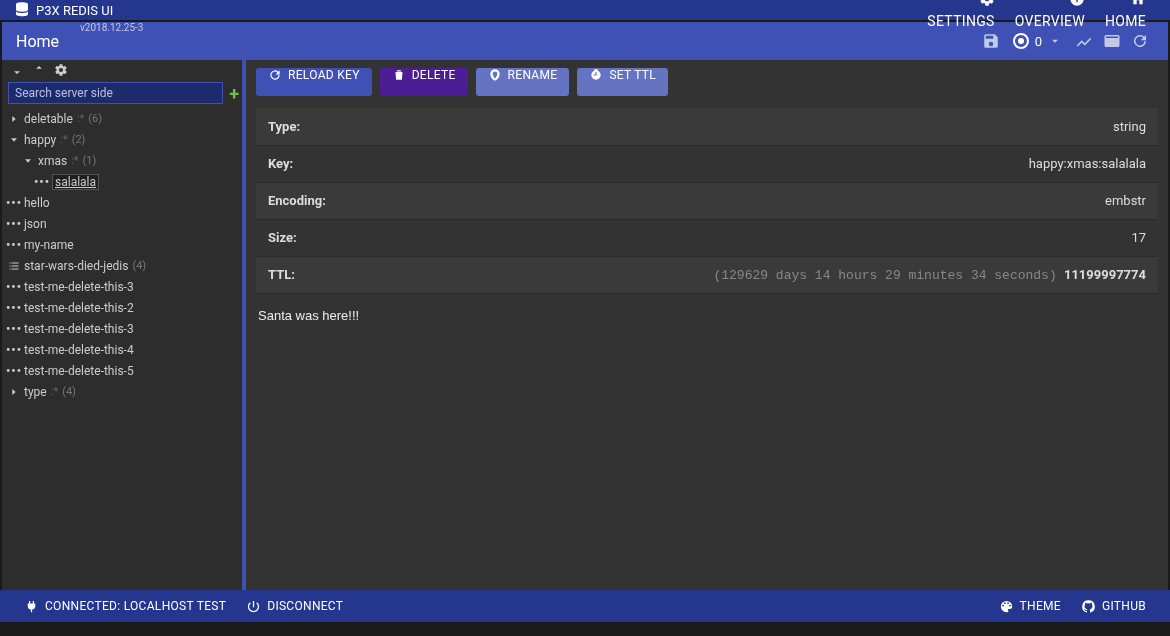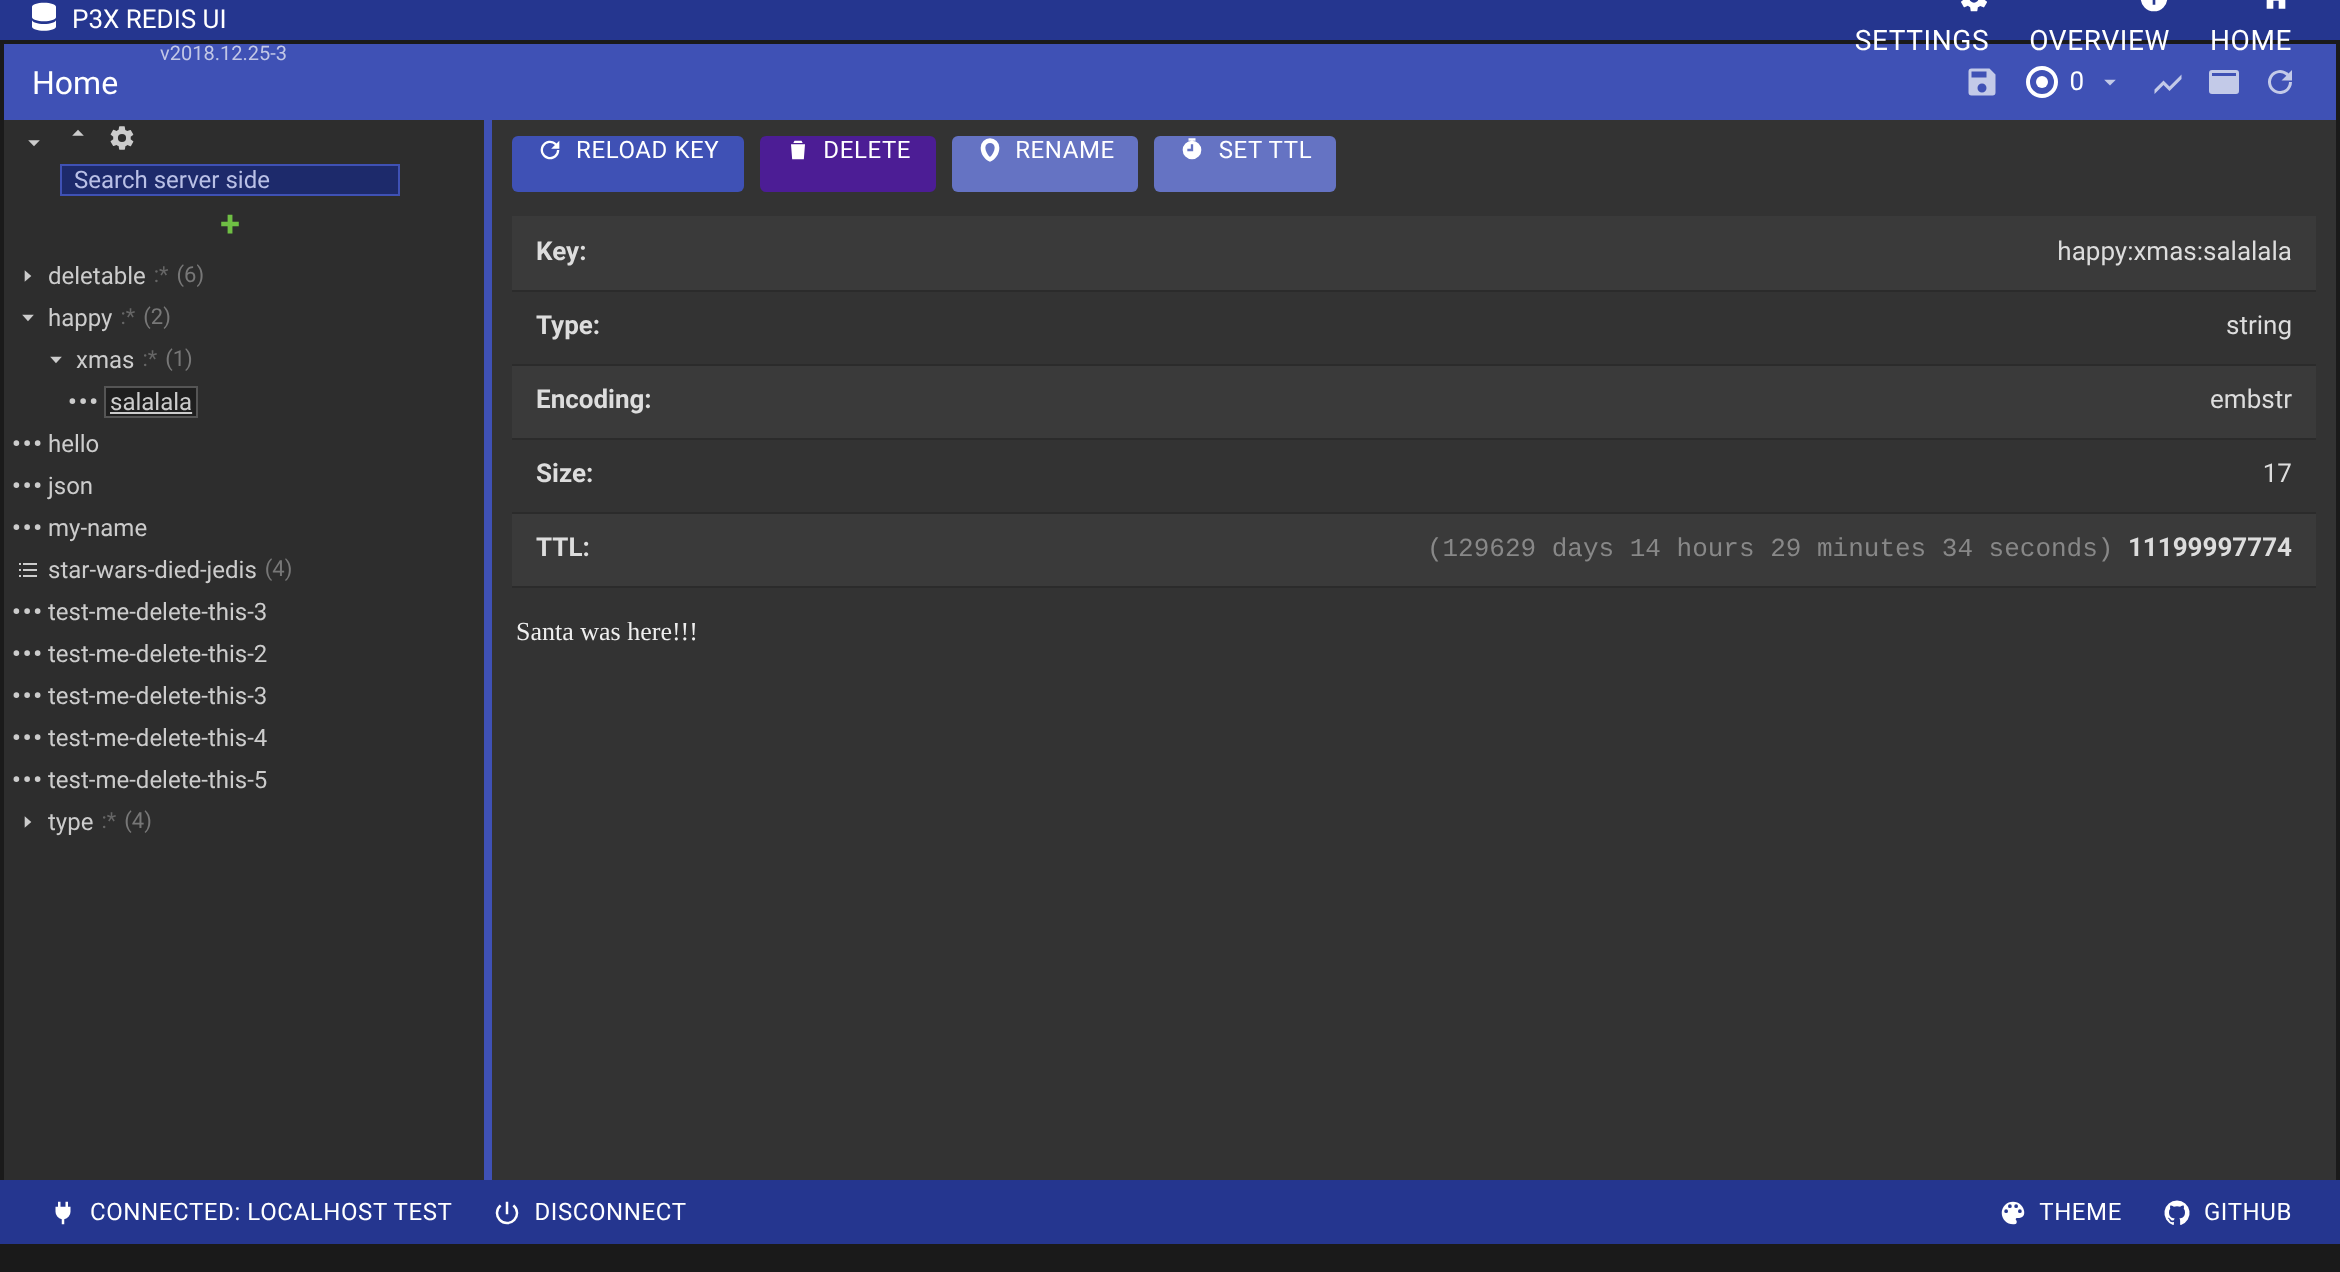--- a/index.html
+++ b/index.html
@@ -20,21 +20,21 @@
 .sub-header .tool svg { width: 18px; height: 18px; fill: #c3cae8; }
 .sub-header .db-picker { display: flex; align-items: center; gap: 6px; padding: 0 8px; color: #fff; cursor: pointer; }
 .sub-header .db-picker .radio-icon { width:16px;height:16px;border:2px solid #fff;border-radius:50%;display:flex;align-items:center;justify-content:center;}
 .sub-header .db-picker .radio-icon::after{content:"";width:6px;height:6px;background:#fff;border-radius:50%;}
 
 .workspace { display: flex; height: calc(636px - 34px - 38px - 32px - 2px); margin: 0 2px; }
 
 .sidebar { width: 244px; background: #2d2d2d; border-right: 4px solid #3f51b5; display: flex; flex-direction: column; }
 .sidebar .tree-toolbar { height: 22px; display: flex; align-items: center; gap: 8px; padding: 2px 8px; }
 .sidebar .tree-toolbar svg { width: 14px; height: 14px; fill: #ccc; cursor: pointer; }
-.sidebar .search-row { display:flex; align-items:center; padding: 0 20px 4px 6px; gap:4px;flex-direction:column; }
+.sidebar .search-row { display:flex; align-items:center; padding: 0 1px 4px 6px; gap:4px; }
 .sidebar .search-row input { flex:1; height: 22px; background: #1d2a6b; border: 1px solid #3f51b5; color: #fff; font-size: 12px; padding: 0 6px; outline: none; }
 .sidebar .search-row input::placeholder { color: #b9c0e6; }
 .sidebar .search-row .add-icon { color:#6fbf44; font-size:18px; font-weight:bold; cursor:pointer; padding:0 2px; }
 .tree { flex:1; overflow:auto; font-size: 12px; color:#ccc; }
 .tree .row { display:flex; align-items:center; height:21px; padding-left:6px; cursor:pointer; white-space:nowrap; }
 .tree .row .toggle, .tree .row .dots, .tree .row .list-ico { width:12px; display:inline-flex; justify-content:center; margin-right:4px; }
 .tree .row .toggle svg{width:10px;height:10px;fill:#ccc;}
 .tree .row .dots { letter-spacing:1px; font-weight:bold; }
 .tree .row .count { color:#777; margin-left:4px; font-size:11px; }
 .tree .row .pattern { color:#666; margin-left:4px; font-size:11px; }
@@ -52,21 +52,21 @@
 .btn.red{background:#4c1d95;}
 .btn.grey{background:#6573c3;}
 .info-table { width:100%; border-collapse:collapse; margin-bottom:10px; }
 .info-table tr { height:37px; }
 .info-table tr:nth-child(odd){background:#3a3a3a;}
 .info-table tr:nth-child(even){background:#333;}
 .info-table td { padding:0 12px; font-size:13px; border-bottom:1px solid #2b2b2b; }
 .info-table td.k{font-weight:bold;color:#ddd;width:160px;}
 .info-table td.v{text-align:right;color:#ddd;}
 .info-table td.v .muted{color:#888;font-family:Liberation Mono, monospace;}
-.value-text { font-family: Liberation Serif, serif; font-size:13px; color:#eee; padding:4px 2px; white-space:pre; }
+.value-text { font-family: Liberation Sans, sans-serif; font-size:13px; color:#eee; padding:4px 2px; white-space:pre; }
 
 .footer { height:32px; background:#25368f; display:flex; align-items:center; padding:0 14px; color:#fff; font-size:12px; letter-spacing:.3px; }
 .footer .item{display:flex;align-items:center;gap:6px;padding:0 10px;cursor:pointer;}
 .footer .item svg{width:15px;height:15px;fill:#fff;}
 .footer .spacer{flex:1;}
 </style>
 </head>
 <body>
 
 <div class="top-header">
@@ -263,26 +263,26 @@
         <svg viewBox="0 0 24 24">
             <path d="M12 4a8 8 0 1 0 8 8 8 8 0 0 0-8-8zm1 9H8v-2h3V7h2zM9 2h6v2H9z"></path>
           </svg>
         <span>SET TTL</span>
       </button>
     </div>
 
     <table class="info-table">
       <tbody>
           <tr>
+        <td class="k">Type:</td>
+        <td class="v">string</td>
+      </tr>
+      <tr>
         <td class="k">Key:</td>
         <td class="v">happy:xmas:salalala</td>
-      </tr>
-      <tr>
-        <td class="k">Type:</td>
-        <td class="v">string</td>
       </tr>
       <tr>
         <td class="k">Encoding:</td>
         <td class="v">embstr</td>
       </tr>
       <tr>
         <td class="k">Size:</td>
         <td class="v">17</td>
       </tr>
       <tr>

